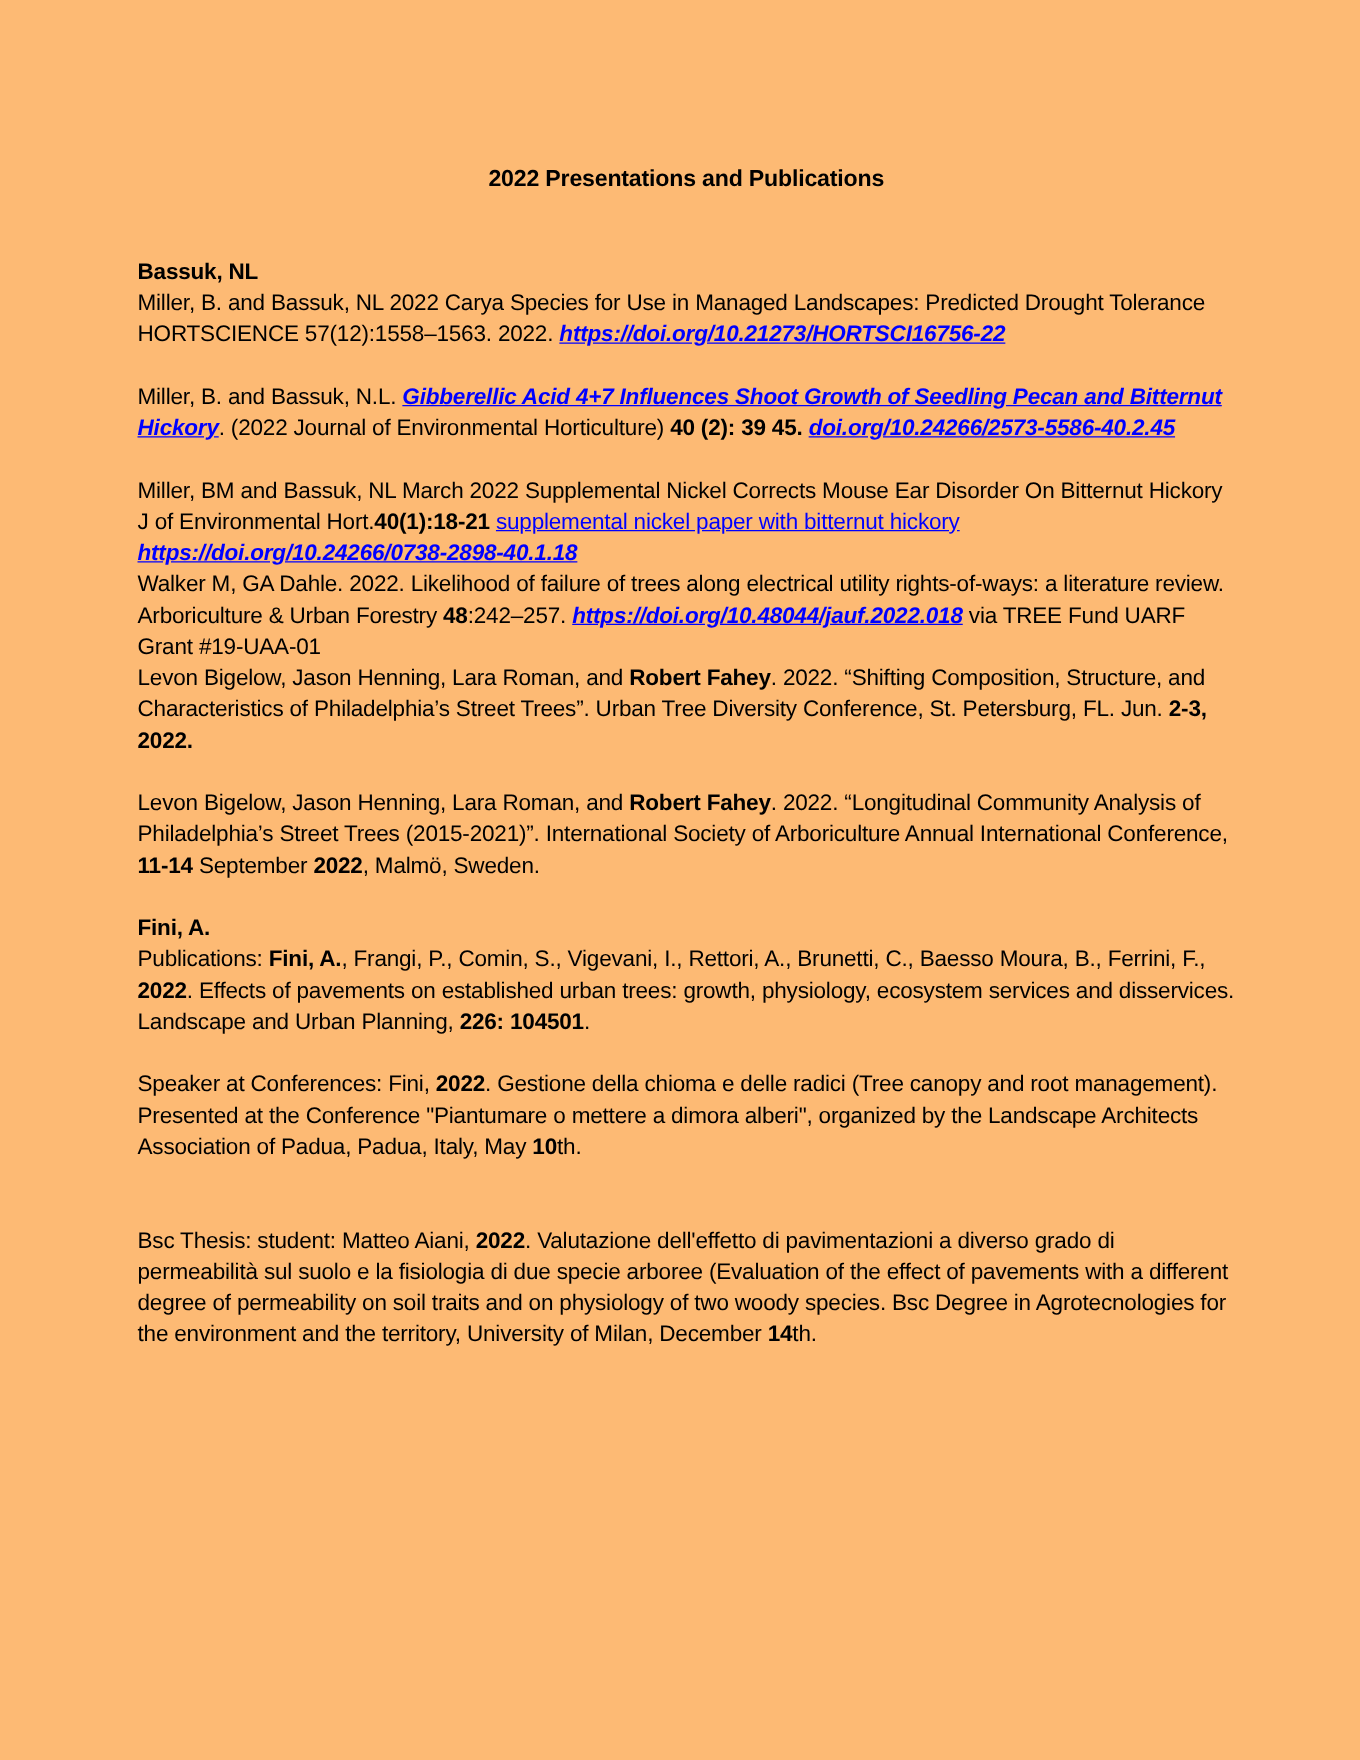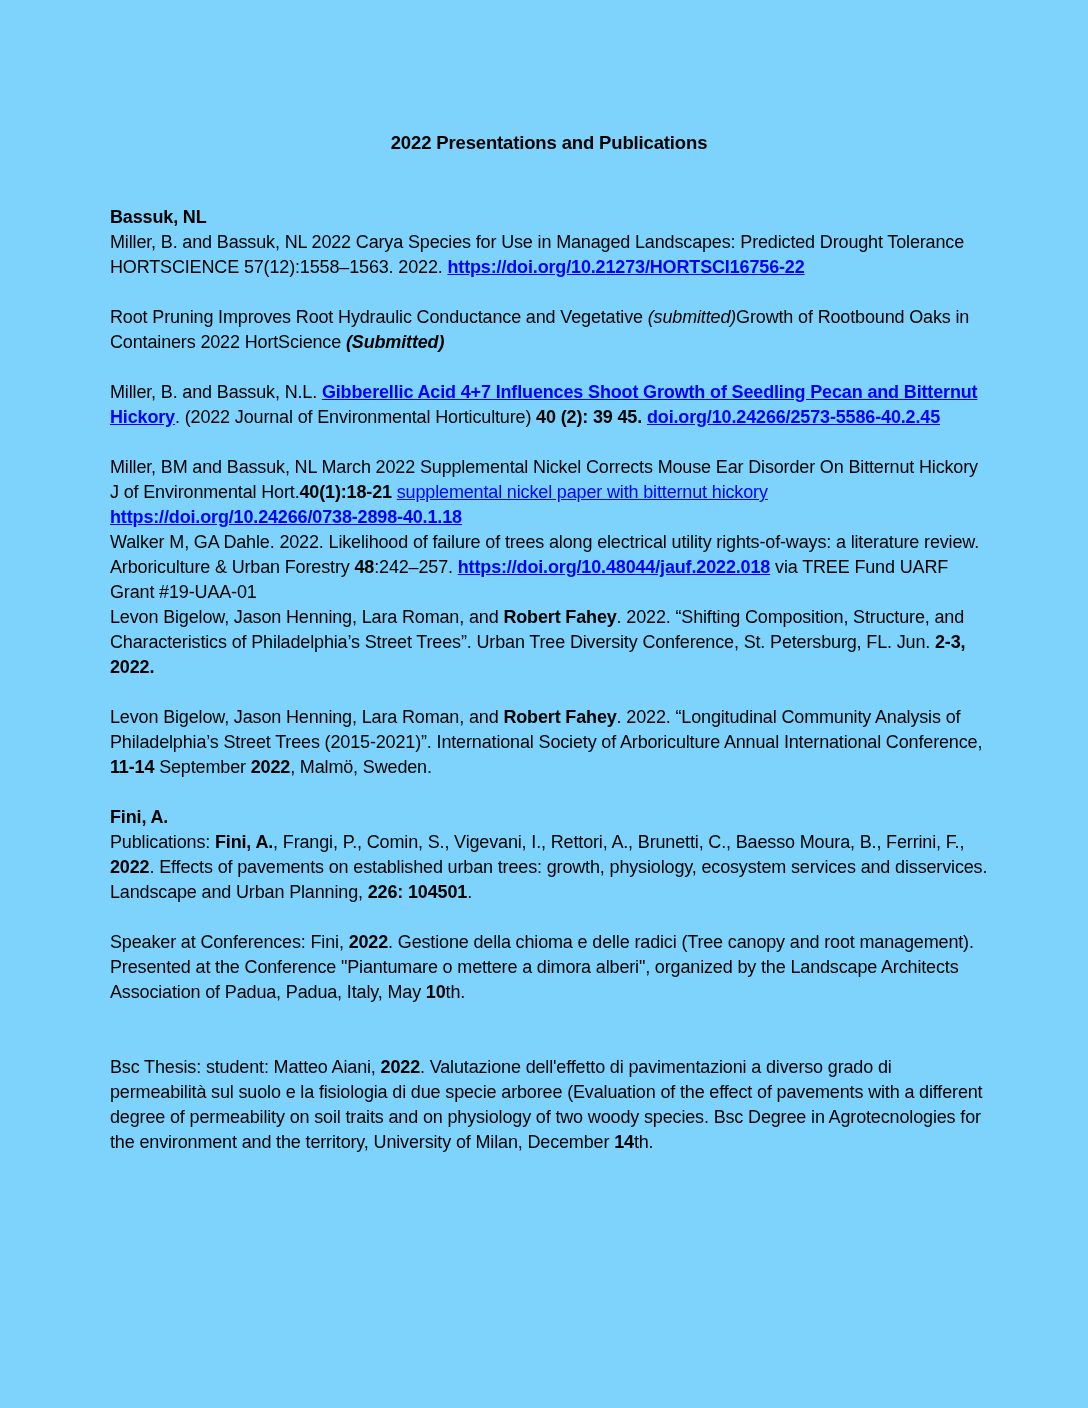--- a/index.html
+++ b/index.html
@@ -5,21 +5,21 @@
   html, body { margin: 0; padding: 0; }
   body {
     width: 1088px;
     height: 1408px;
     background: #ffffff;
     overflow: hidden;
   }
   .page {
     width: 1088px;
     height: 1408px;
-    background: #7dd3fc;
+    background: #fdba74;
     box-sizing: border-box;
     padding: 130px 100px 0 110px;
     font-family: "Liberation Sans", sans-serif;
     font-size: 18px;
     line-height: 25px;
     color: #000000;
     letter-spacing: -0.15px;
   }
   .doc-title {
     font-weight: bold;
@@ -35,31 +35,30 @@
   }
   .r-n { font-weight: normal; text-align: right; }
   .r-b { font-weight: bold; }
   .r-i { font-style: italic; }
   .r-bi { font-style: italic; font-weight: bold; }
   a.r-a, a.r-ab {
     color: var(--link-color, #0000FF);
     text-decoration: underline;
     cursor: pointer;
   }
-  a.r-ab { font-weight: bold; }
+  a.r-ab { font-weight: bold; font-style: italic; }
 </style>
 </head>
 <body>
 
 <div class="page" style="--link-color: #0000FF;">
   <div class="doc-title">2022 Presentations and Publications</div>
   <div>
       <div class="heading" style="margin-top: 32px;">Bassuk, NL</div>
       <div class="para" style="margin-top: 0px;"><span class="r-n">Miller, B. and Bassuk, NL 2022 Carya Species for Use in Managed Landscapes: Predicted Drought Tolerance HORTSCIENCE 57(12):1558–1563. 2022. </span><a href="#" class="r-ab">https://doi.org/10.21273/HORTSCI16756-22</a></div>
-      <div class="para" style="margin-top: 25px;"><span class="r-n">Root Pruning Improves Root Hydraulic Conductance and Vegetative </span><span class="r-i">(submitted)</span><span class="r-n">Growth of Rootbound Oaks in Containers 2022 HortScience </span><span class="r-bi">(Submitted)</span></div>
       <div class="para" style="margin-top: 25px;"><span class="r-n">Miller, B. and Bassuk, N.L. </span><a href="#" class="r-ab">Gibberellic Acid 4+7 Influences Shoot Growth of Seedling Pecan and Bitternut Hickory</a><span class="r-n">. (2022 Journal of Environmental Horticulture) </span><span class="r-b">40 (2): 39 45.</span><span class="r-n">  </span><a href="#" class="r-ab">doi.org/10.24266/2573-5586-40.2.45</a></div>
       <div class="para" style="margin-top: 25px;"><span class="r-n">Miller, BM and Bassuk, NL March 2022 Supplemental Nickel Corrects Mouse Ear Disorder On Bitternut Hickory J of Environmental Hort.</span><span class="r-b">40(1):18-21</span><span class="r-n"> </span><a href="#" class="r-a">supplemental nickel paper with bitternut hickory</a><span class="r-n"> </span><a href="#" class="r-ab">https://doi.org/10.24266/0738-2898-40.1.18</a></div>
       <div class="para" style="margin-top: 0px;"><span class="r-n">Walker M, GA Dahle. 2022. Likelihood of failure of trees along electrical utility rights-of-ways: a literature review. Arboriculture &amp; Urban Forestry </span><span class="r-b">48</span><span class="r-n">:242–257. </span><a href="#" class="r-ab">https://doi.org/10.48044/jauf.2022.018</a><span class="r-n"> via TREE Fund UARF Grant #19-UAA-01</span></div>
       <div class="para" style="margin-top: 0px;"><span class="r-n">Levon Bigelow, Jason Henning, Lara Roman, and </span><span class="r-b">Robert Fahey</span><span class="r-n">. 2022. “Shifting Composition, Structure, and Characteristics of Philadelphia’s Street Trees”. Urban Tree Diversity Conference, St. Petersburg, FL. Jun. </span><span class="r-b">2-3, 2022.</span></div>
       <div class="para" style="margin-top: 25px;"><span class="r-n">Levon Bigelow, Jason Henning, Lara Roman, and </span><span class="r-b">Robert Fahey</span><span class="r-n">. 2022. “Longitudinal Community Analysis of Philadelphia’s Street Trees (2015-2021)”. International Society of Arboriculture Annual International Conference, </span><span class="r-b">11-14</span><span class="r-n"> September </span><span class="r-b">2022</span><span class="r-n">, Malmö, Sweden.</span></div>
       <div class="heading" style="margin-top: 25px;">Fini, A.</div>
       <div class="para" style="margin-top: 0px;"><span class="r-n">Publications: </span><span class="r-b">Fini, A.</span><span class="r-n">, Frangi, P., Comin, S., Vigevani, I., Rettori, A., Brunetti, C., Baesso Moura, B., Ferrini, F., </span><span class="r-b">2022</span><span class="r-n">. Effects of pavements on established urban trees: growth, physiology, ecosystem services and disservices. Landscape and Urban Planning, </span><span class="r-b">226: 104501</span><span class="r-n">.</span></div>
       <div class="para" style="margin-top: 25px;"><span class="r-n">Speaker at Conferences: Fini, </span><span class="r-b">2022</span><span class="r-n">. Gestione della chioma e delle radici (Tree canopy and root management). Presented at the Conference "Piantumare o mettere a dimora alberi", organized by the Landscape Architects Association of Padua, Padua, Italy, May </span><span class="r-b">10</span><span class="r-n">th.</span></div>
       <div class="para" style="margin-top: 50px;"><span class="r-n">Bsc Thesis: student: Matteo Aiani, </span><span class="r-b">2022</span><span class="r-n">. Valutazione dell'effetto di pavimentazioni a diverso grado di permeabilità sul suolo e la fisiologia di due specie arboree (Evaluation of the effect of pavements with a different degree of permeability on soil traits and on physiology of two woody species. Bsc Degree in Agrotecnologies for the environment and the territory, University of Milan, December </span><span class="r-b">14</span><span class="r-n">th.</span></div>
     </div>

